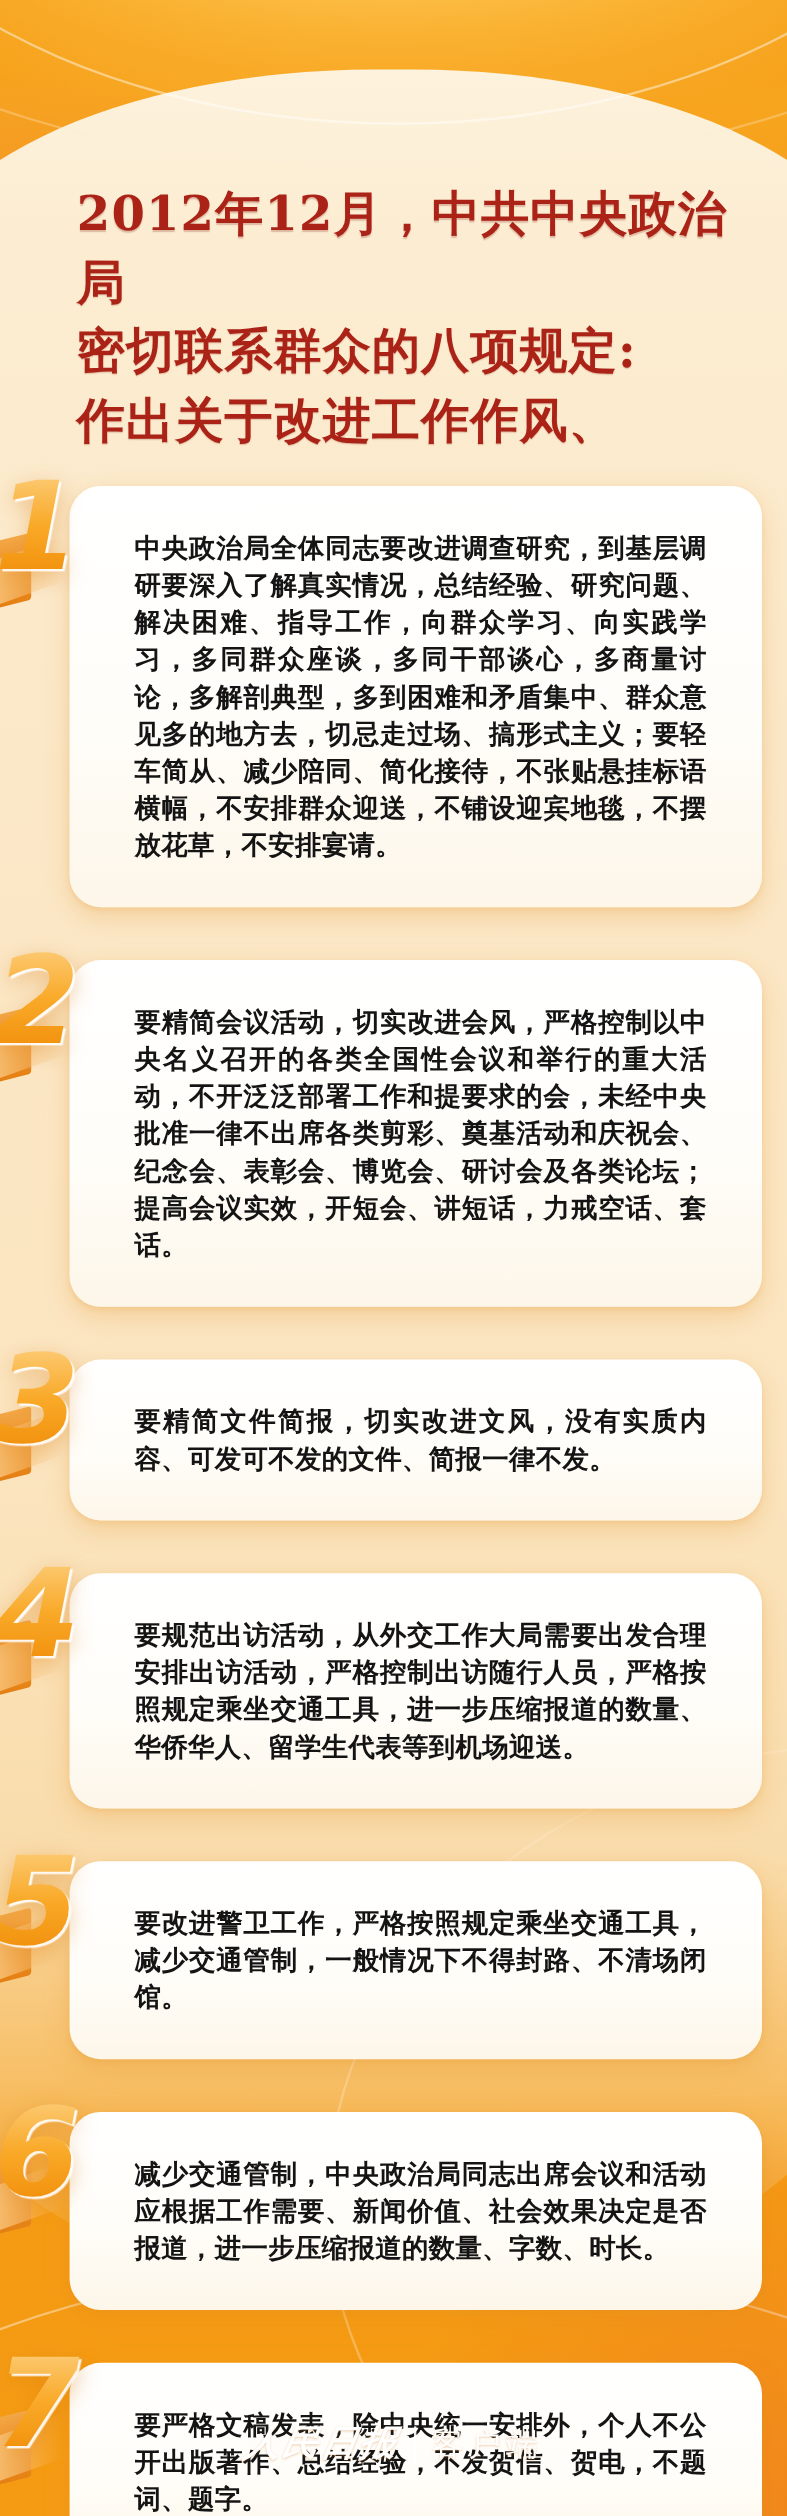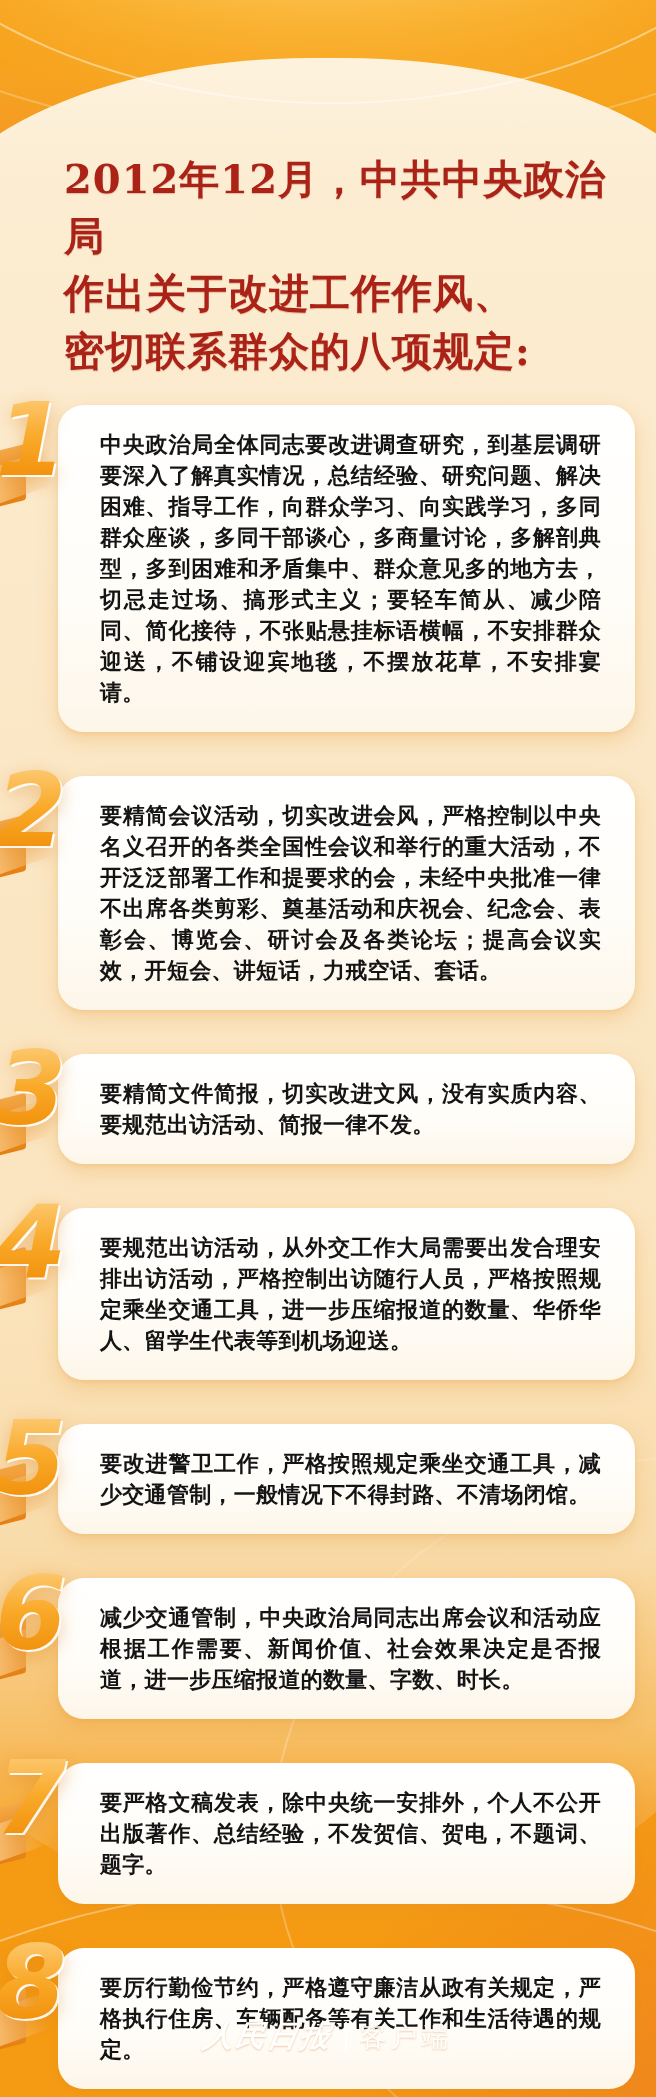--- a/index.html
+++ b/index.html
@@ -54,21 +54,21 @@
   .rule-number{position:absolute;left:-66px;top:-16px;width:78px;z-index:3;text-align:center;
     font-family:"DejaVu Sans","Liberation Sans",sans-serif;
     font-style:italic;font-weight:900;font-size:102px;line-height:1;
     background:linear-gradient(180deg,#fdcf7e 0%,#f9a928 48%,#ef8a05 100%);
     -webkit-background-clip:text;background-clip:text;color:transparent;
     filter:drop-shadow(2px 2px 0 rgba(255,255,255,.9)) drop-shadow(0 5px 9px rgba(215,120,15,.35));}
   .rule-card{position:relative;z-index:2;border-radius:26px;
     background:linear-gradient(180deg,#ffffff 0%,#fffdf8 60%,#fdf6e9 100%);
     box-shadow:0 8px 20px rgba(228,142,35,.25), 0 2px 4px rgba(228,142,35,.15);
     padding:24px 34px 24px 42px;}
-  .rule-text{margin:0;font-size:22px;line-height:31px;letter-spacing:.3px;
+  .rule-text{margin:12px;font-size:22px;line-height:31px;letter-spacing:.3px;
     color:#141414;font-weight:600;text-align:justify;}
 
   
   .footer{position:absolute;left:0;right:0;bottom:40px;z-index:2;
     display:flex;align-items:center;justify-content:center;gap:13px;color:#ffffff;}
   .brand-script{font-family:"DejaVu Serif","Liberation Serif",serif;font-style:italic;
     font-weight:bold;font-size:30px;letter-spacing:2px;transform:skewX(-10deg);
     text-shadow:0 1px 2px rgba(200,110,20,.35);}
   .footer-divider{width:2px;height:30px;background:rgba(255,255,255,.9);}
   .client-label{font-size:27px;font-weight:400;letter-spacing:4px;
@@ -83,22 +83,22 @@
   <div class="bg-top-pink"></div>
   <div class="cream-dome"></div>
   <div class="bg-arc arc-top"></div>
   <div class="bg-arc arc-top2"></div>
   <div class="bg-arc arc-bottom"></div>
   <div class="bg-arc arc-bottom2"></div>
   <div class="bg-bottom-red"></div>
 
   <h1 class="title">
     <span>2012年12月，中共中央政治局</span>
+    <span>密切联系群众的八项规定:</span>
     <span>作出关于改进工作作风、</span>
-    <span>密切联系群众的八项规定:</span>
   </h1>
 
   <div class="rules">
 
     <div class="rule">
       <div class="rule-ribbon"></div>
       <div class="rule-number">1</div>
       <div class="rule-card">
         <p class="rule-text">中央政治局全体同志要改进调查研究，到基层调研要深入了解真实情况，总结经验、研究问题、解决困难、指导工作，向群众学习、向实践学习，多同群众座谈，多同干部谈心，多商量讨论，多解剖典型，多到困难和矛盾集中、群众意见多的地方去，切忌走过场、搞形式主义；要轻车简从、减少陪同、简化接待，不张贴悬挂标语横幅，不安排群众迎送，不铺设迎宾地毯，不摆放花草，不安排宴请。</p>
       </div>
@@ -109,21 +109,21 @@
       <div class="rule-number">2</div>
       <div class="rule-card">
         <p class="rule-text">要精简会议活动，切实改进会风，严格控制以中央名义召开的各类全国性会议和举行的重大活动，不开泛泛部署工作和提要求的会，未经中央批准一律不出席各类剪彩、奠基活动和庆祝会、纪念会、表彰会、博览会、研讨会及各类论坛；提高会议实效，开短会、讲短话，力戒空话、套话。</p>
       </div>
     </div>
 
     <div class="rule">
       <div class="rule-ribbon"></div>
       <div class="rule-number">3</div>
       <div class="rule-card">
-        <p class="rule-text">要精简文件简报，切实改进文风，没有实质内容、要规范出访活动、简报一律不发。</p>
+        <p class="rule-text">要精简文件简报，切实改进文风，没有实质内容、可发可不发的文件、简报一律不发。</p>
       </div>
     </div>
 
     <div class="rule">
       <div class="rule-ribbon"></div>
       <div class="rule-number">4</div>
       <div class="rule-card">
         <p class="rule-text">要规范出访活动，从外交工作大局需要出发合理安排出访活动，严格控制出访随行人员，严格按照规定乘坐交通工具，进一步压缩报道的数量、华侨华人、留学生代表等到机场迎送。</p>
       </div>
     </div>

